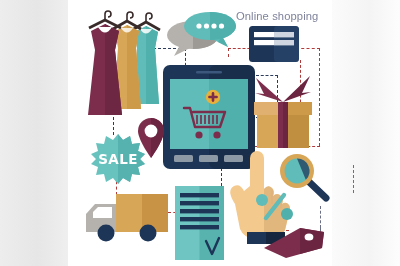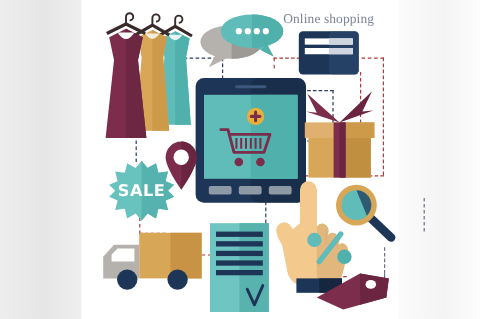--- a/index.html
+++ b/index.html
@@ -40,21 +40,21 @@
 
   
   .title {
     position: absolute;
     left: 168px;
     top: 10px;
     font-size: 11.2px;
     color: #7f839b;
     letter-spacing: 0.1px;
     white-space: nowrap;
-    font-family: Liberation Serif, serif;
+    font-family: Liberation Sans, sans-serif;
   }
 
   
   .conn { position: absolute; pointer-events: none; }
   .dash-b-h { border-top: 1.6px dashed #2b3c5c; }
   .dash-b-v { border-left: 1.6px dashed #2b3c5c; }
   .dash-r-h { border-top: 1.6px dashed #b03a3a; }
   .dash-r-v { border-left: 1.6px dashed #b03a3a; }
   .dash-g-v { border-left: 1.6px dashed #6b6f85; }
 

